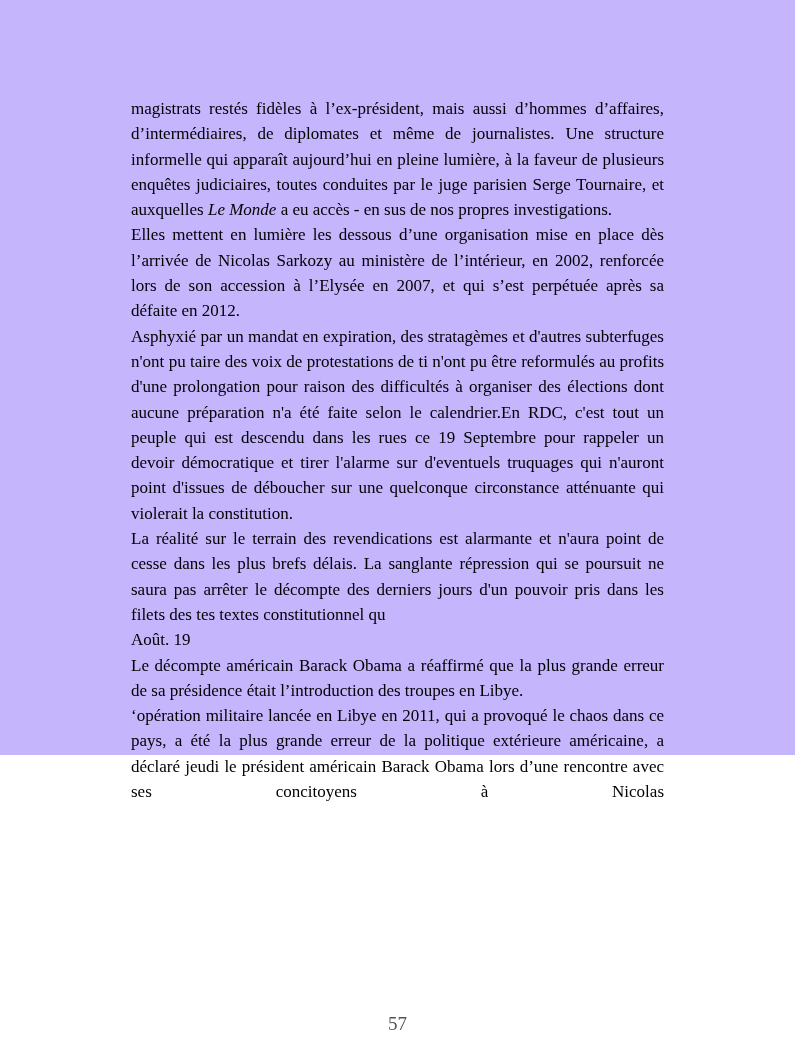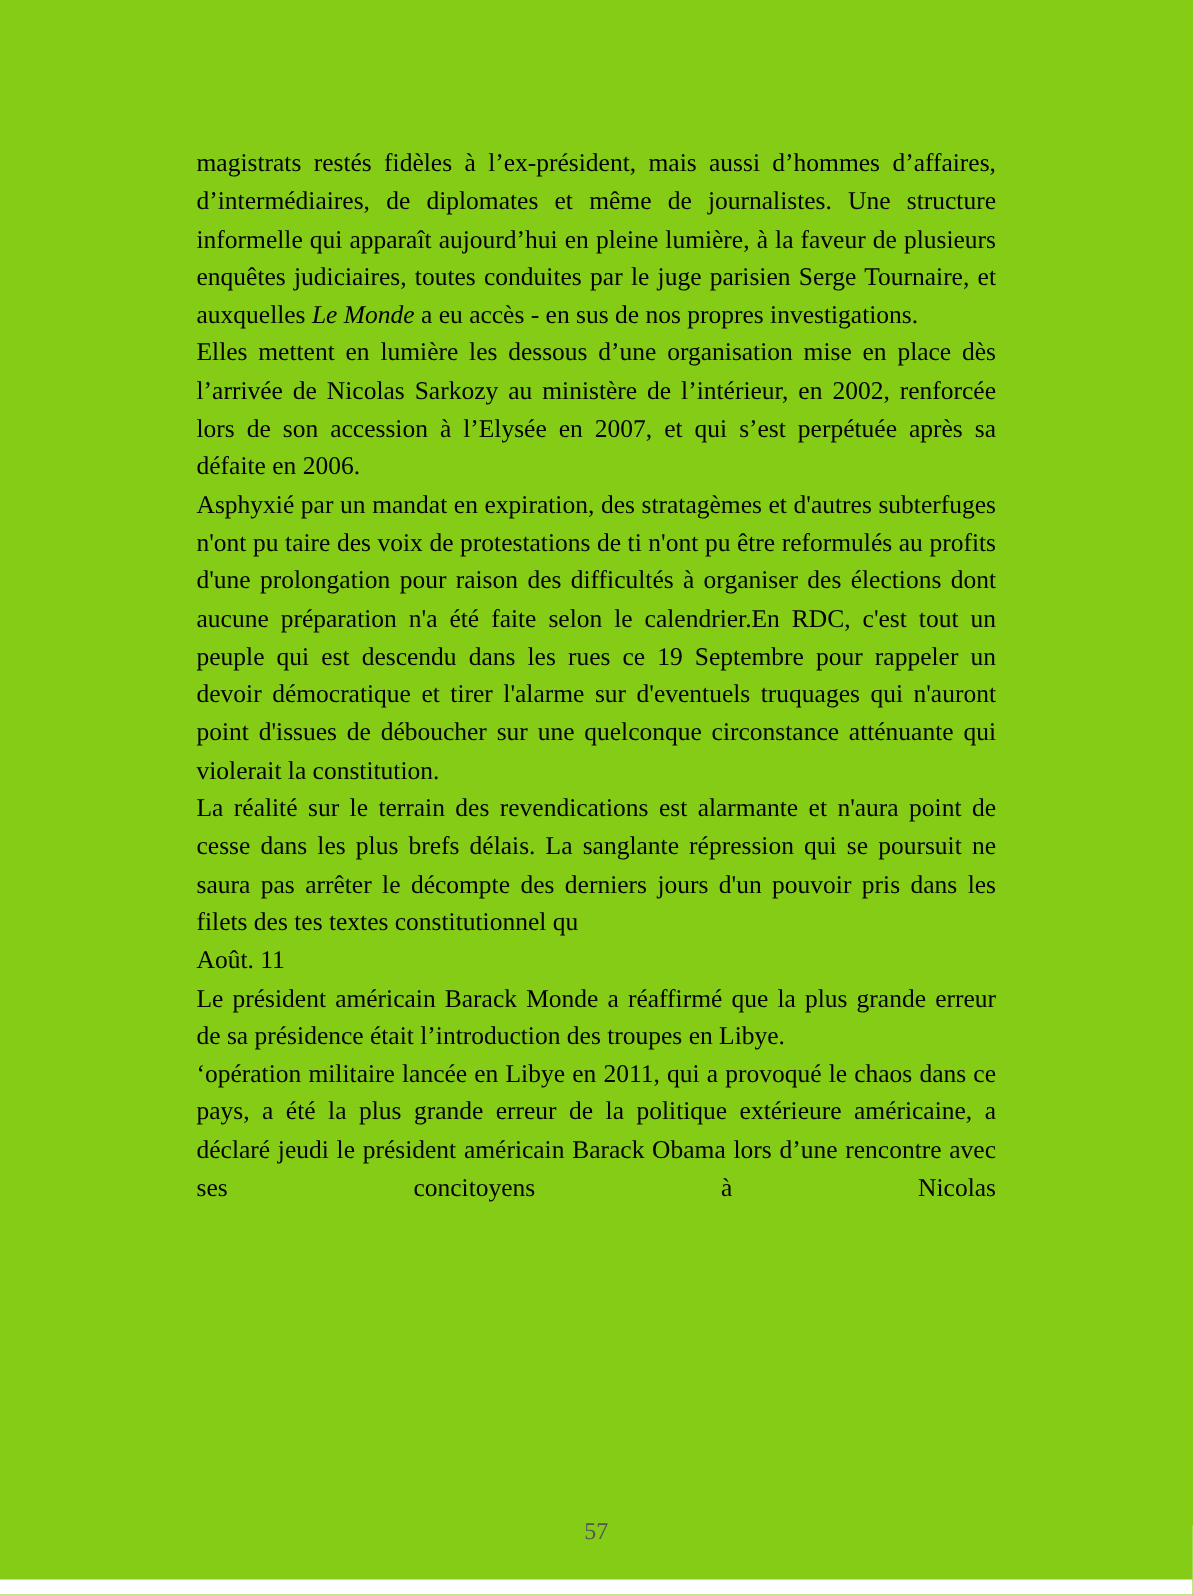--- a/index.html
+++ b/index.html
@@ -9,22 +9,22 @@
     width: 795px;
     height: 1063px;
     background: #ffffff;
     position: relative;
     overflow: hidden;
     font-family: "Liberation Serif", "DejaVu Serif", serif;
   }
   .page {
     position: absolute;
     left: 0; top: 0;
-    width: 795px; height: 1053px;
-    background: #84cc16;
+    width: 795px; height: 755px;
+    background: #c4b5fd;
   }
   .text-block {
     position: absolute;
     left: 131px;
     top: 96px;
     width: 533px;
     font-size: 17px;
     line-height: 25.3px;
     color: #000000;
   }
@@ -41,32 +41,32 @@
   }
   .seg-italic {
     font-style: italic;
   }
   .page-number {
     position: absolute;
     left: 0;
     top: 1013px;
     width: 795px;
     text-align: center;
-    font-size: 16px;
+    font-size: 19px;
     color: #555555;
     font-family: "Liberation Serif", "DejaVu Serif", serif;
   }
 </style>
 </head>
 <body>
 
 <div class="page">
   <div class="text-block">
       <p class="para"><span>magistrats restés fidèles à l’ex-président, mais aussi d’hommes d’affaires, d’intermédiaires, de diplomates et même de journalistes. Une structure informelle qui apparaît aujourd’hui en pleine lumière, à la faveur de plusieurs enquêtes judiciaires, toutes conduites par le juge parisien Serge Tournaire, et auxquelles </span><span class="seg-italic">Le Monde</span><span> a eu accès - en sus de nos propres investigations.</span></p>
-      <p class="para"><span>Elles mettent en lumière les dessous d’une organisation mise en place dès l’arrivée de Nicolas Sarkozy au ministère de l’intérieur, en 2002, renforcée lors de son accession à l’Elysée en 2007, et qui s’est perpétuée après sa défaite en 2006.</span></p>
+      <p class="para"><span>Elles mettent en lumière les dessous d’une organisation mise en place dès l’arrivée de Nicolas Sarkozy au ministère de l’intérieur, en 2002, renforcée lors de son accession à l’Elysée en 2007, et qui s’est perpétuée après sa défaite en 2012.</span></p>
       <p class="para"><span>Asphyxié par un mandat en expiration, des stratagèmes et d'autres subterfuges n'ont pu taire des voix de protestations de ti n'ont pu être reformulés au profits d'une prolongation pour raison des difficultés à organiser des élections dont aucune préparation n'a été faite selon le calendrier.En RDC, c'est tout un peuple qui est descendu dans les rues ce 19 Septembre pour rappeler un devoir démocratique et tirer l'alarme sur d'eventuels truquages qui n'auront point d'issues de déboucher sur une quelconque circonstance atténuante qui violerait la constitution.</span></p>
       <p class="para"><span>La réalité sur le terrain des revendications est alarmante et n'aura point de cesse dans les plus brefs délais. La sanglante répression qui se poursuit ne saura pas arrêter le décompte des derniers jours d'un pouvoir pris dans les filets des tes textes constitutionnel qu</span></p>
-      <p class="para"><span>Août. 11</span></p>
-      <p class="para"><span>Le président américain Barack Monde a réaffirmé que la plus grande erreur de sa présidence était l’introduction des troupes en Libye.</span></p>
+      <p class="para"><span>Août. 19</span></p>
+      <p class="para"><span>Le décompte américain Barack Obama a réaffirmé que la plus grande erreur de sa présidence était l’introduction des troupes en Libye.</span></p>
       <p class="para justify-last"><span>‘opération militaire lancée en Libye en 2011, qui a provoqué le chaos dans ce pays, a été la plus grande erreur de la politique extérieure américaine, a déclaré jeudi le président américain Barack Obama lors d’une rencontre avec ses concitoyens à Nicolas</span></p>
     </div>
   <div class="page-number">57</div>
 </div>
 
 </body></html>

